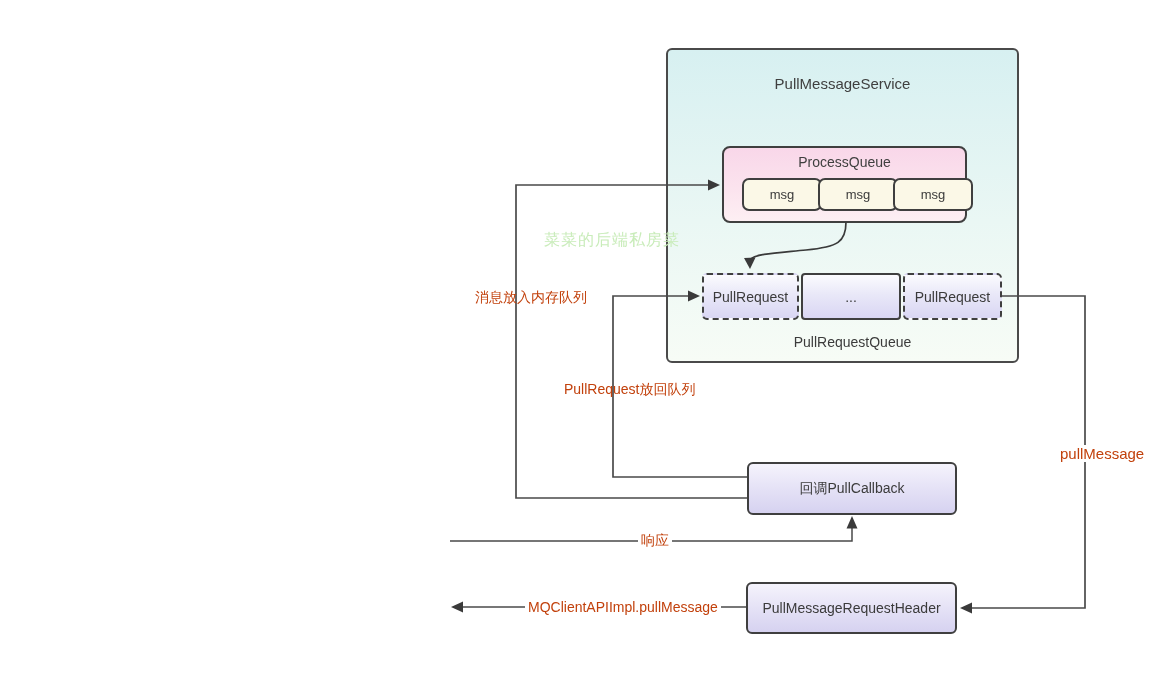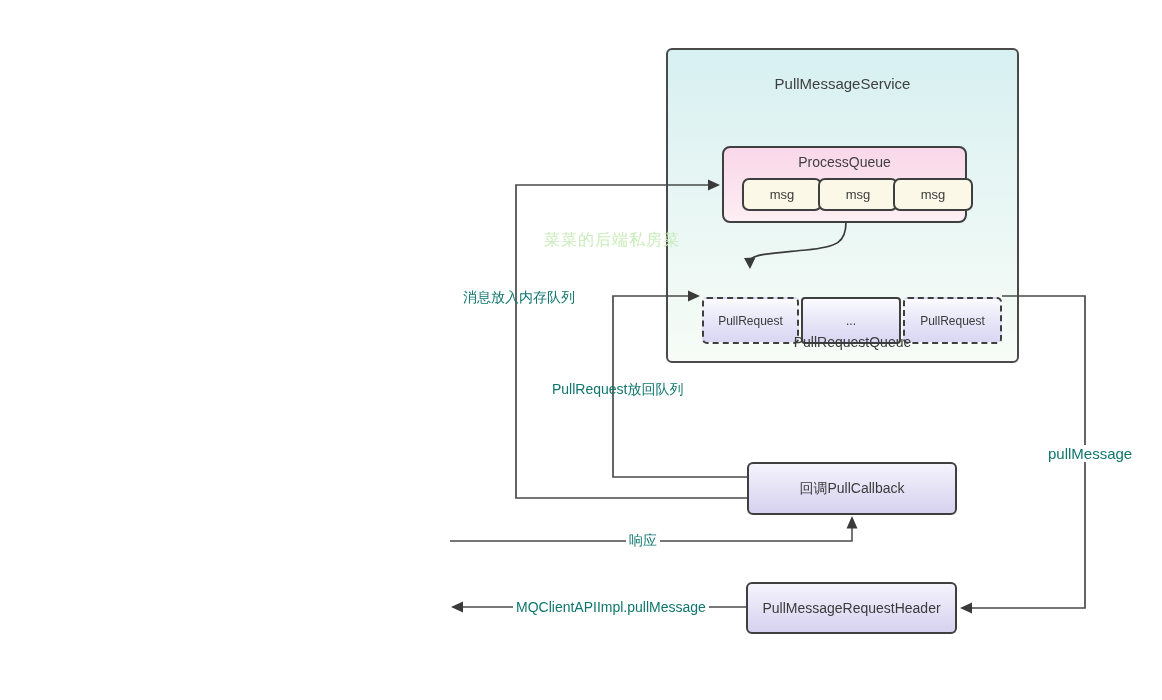--- a/index.html
+++ b/index.html
@@ -34,33 +34,32 @@
   .msg{
     top:178px;width:80px;height:33px;
     border:2px solid #3f3f3f;border-radius:7px;
     background:#fbf8e7;
     display:flex;align-items:center;justify-content:center;
     font-size:13px;color:#3b3b3b;
   }
   .pr{
     top:273px;height:47px;
     display:flex;align-items:center;justify-content:center;
-    font-size:12px;color:#3b3b3b;
+    font-size:14px;color:#3b3b3b;
     background:linear-gradient(to bottom,#fbfbfe 0%,#e9e8f8 45%,#d9d6f3 100%);
-    margin-top:24px;
   }
   .pr-dashed{border:2px dashed #3f3f3f;border-radius:5px;}
   .pr-solid{border:2px solid #3f3f3f;border-radius:4px;}
   .purple-box{
     border:2px solid #3f3f3f;border-radius:6px;
     background:linear-gradient(to bottom,#f5f3fc 0%,#e5e2f6 50%,#d6d2f0 100%);
     display:flex;align-items:center;justify-content:center;
     font-size:14px;color:#3b3b3b;
   }
-  .edge-label{position:absolute;font-size:14px;color:#0f766e;white-space:nowrap;}
+  .edge-label{position:absolute;font-size:14px;color:#c2410c;white-space:nowrap;margin-left:12px;}
   .bg-white{background:#ffffff;padding:0 3px;}
   .queue-caption{position:absolute;left:740px;top:334px;width:225px;text-align:center;font-size:14px;color:#3b3b3b;}
   .watermark{position:absolute;left:544px;top:230px;font-size:16px;color:#c9ecba;letter-spacing:1px;}
   svg.wires{position:absolute;left:0;top:0;width:1162px;height:700px;pointer-events:none;}
 </style>
 </head>
 <body>
 
 <div id="canvas">
 

